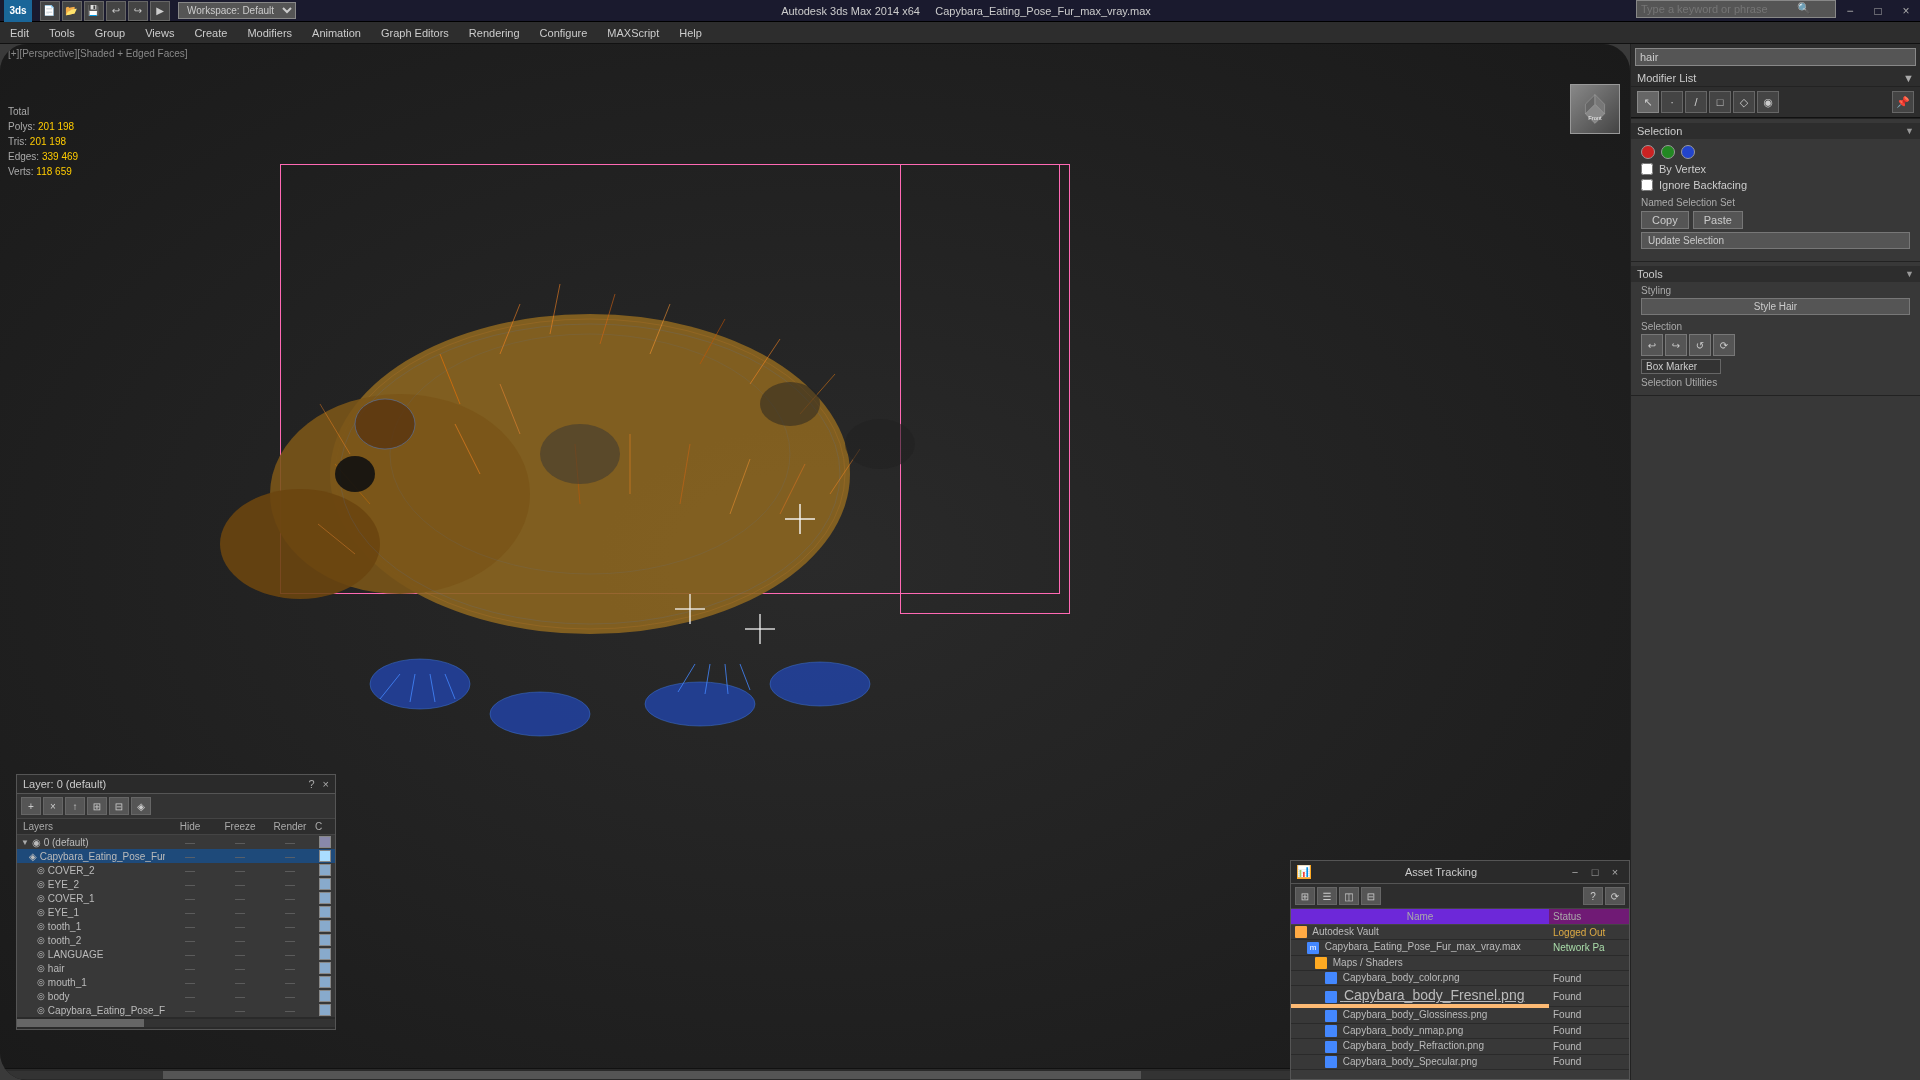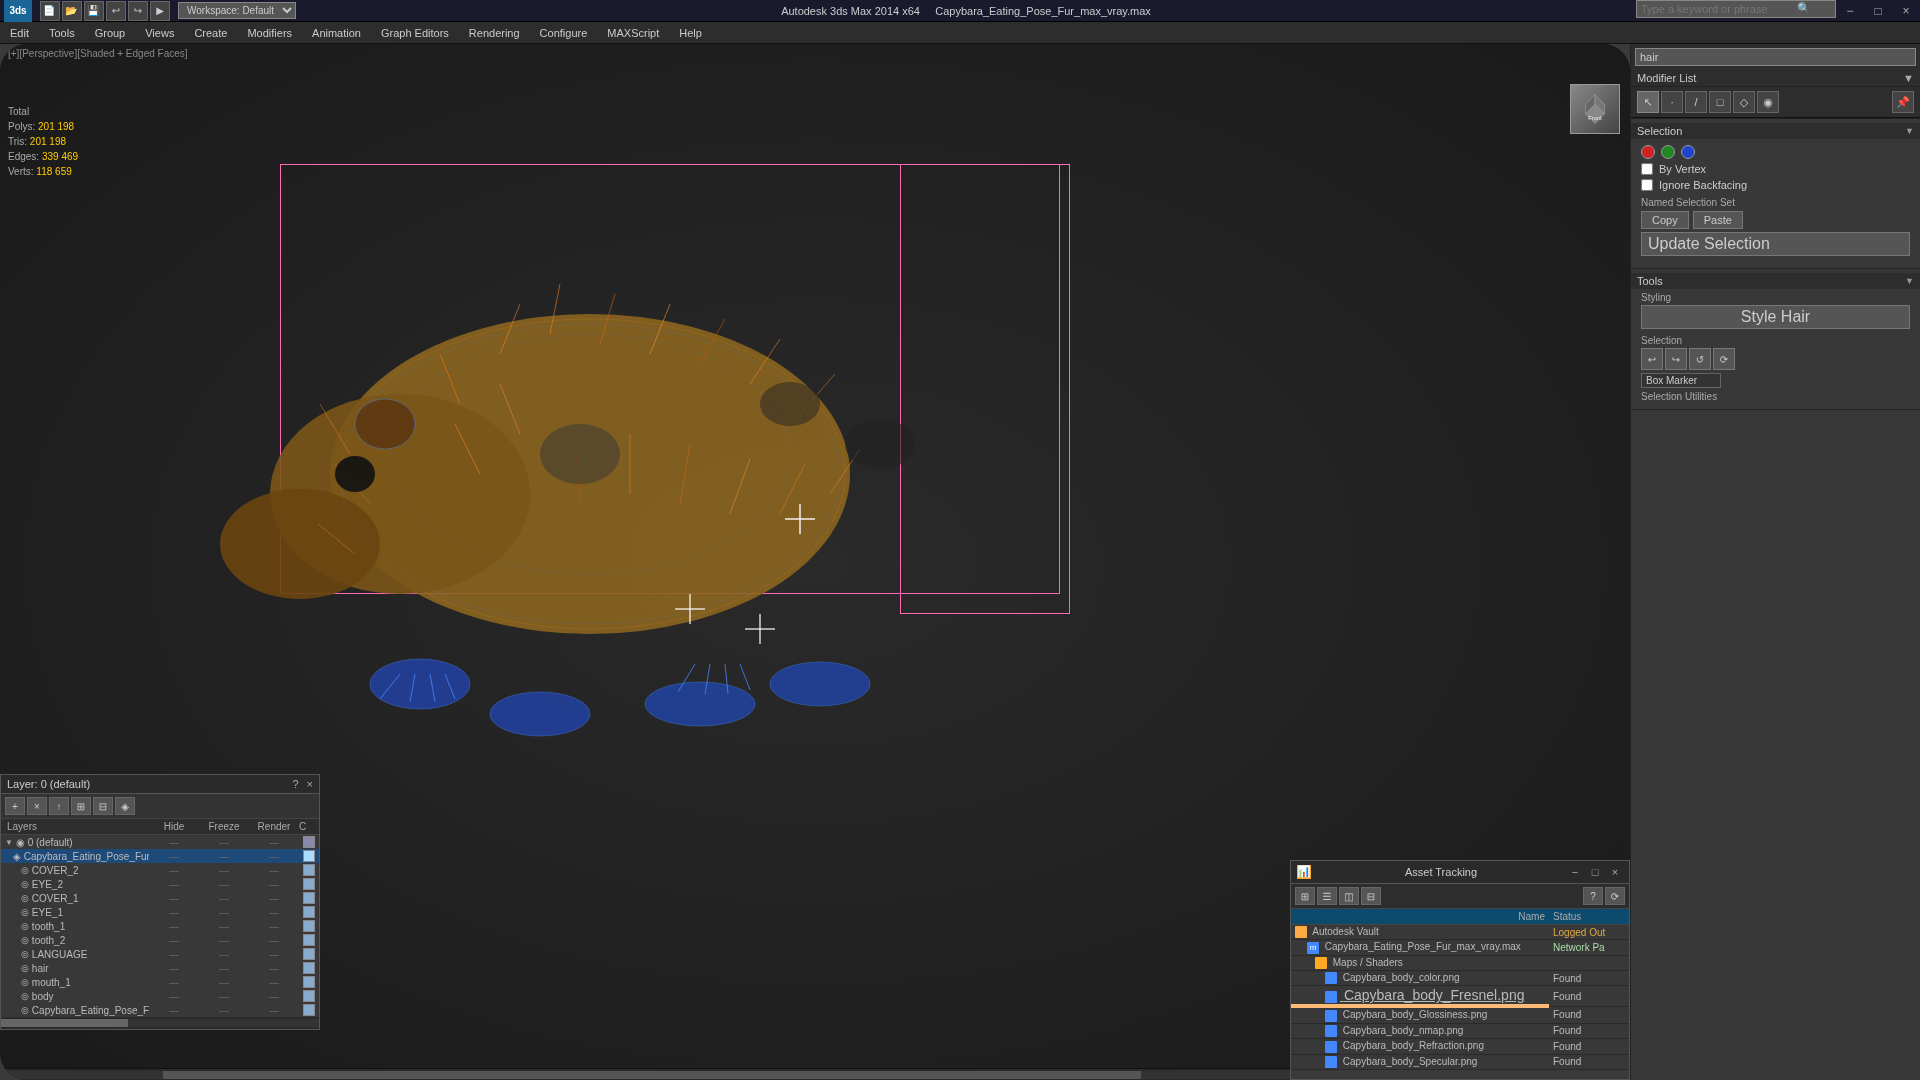--- a/index.html
+++ b/index.html
@@ -104,21 +104,21 @@
     .color-dot.blue { background: #2244cc; }
     .named-selection { padding: 4px 10px; }
     .named-selection-label { color: #aaa; font-size: 10px; margin-bottom: 3px; }
     .btn-row { display: flex; gap: 4px; margin-top: 2px; }
     .small-btn {
       padding: 2px 10px; background: #555; border: 1px solid #777;
       color: #ccc; font-size: 11px; cursor: pointer;
     }
     .wide-btn {
       width: 100%; padding: 2px 6px; background: #555; border: 1px solid #777;
-      color: #ccc; font-size: 16px; cursor: pointer; text-align: left;
+      color: #ccc; font-size: 10px; cursor: pointer; text-align: left;
     }
     .styling-section { padding: 3px 10px; }
     .selection-icons { display: flex; align-items: center; gap: 2px; padding: 3px 10px; }
     .sel-icon { width: 22px; height: 22px; background: #555; border: 1px solid #777; display: flex; align-items: center; justify-content: center; cursor: pointer; font-size: 10px; }
     .box-marker-input { width: 80px; background: #333; border: 1px solid #666; color: #ccc; font-size: 10px; padding: 1px 4px; }
     
     #layer-panel {
       position: absolute; bottom: 30px; left: 0;
       width: 320px; background: #3a3a3a;
       border: 1px solid #555; z-index: 100;
@@ -471,21 +471,21 @@
           <input class="box-marker-input" type="text" value="Box Marker" placeholder="Box Marker" style="">
         </div>
         <div style="margin-top:3px;">
           <div style="color:#aaa; font-size:10px;">Selection Utilities</div>
         </div>
       </div>
     </div>
   </div>
 </div>
 
-<div id="layer-panel" style="position:fixed; bottom:50px; left:0; width:320px; z-index:200;">
+<div id="layer-panel" style="position:fixed; bottom:50px; left:16px; width:320px; z-index:200;">
   <div id="layer-titlebar">
     <span>Layer: 0 (default)</span>
     <div id="layer-titlebar-right">
       <span style="cursor:pointer; color:#aaa;">?</span>
       <span style="cursor:pointer; color:#aaa; margin-left:4px;">×</span>
     </div>
   </div>
   <div id="layer-toolbar">
     <div class="layer-tool-btn">+</div>
     <div class="layer-tool-btn">×</div>
@@ -693,22 +693,22 @@
     <div style="display:flex; gap:2px;">
       <div class="asset-tool-btn">?</div>
       <div class="asset-tool-btn">⟳</div>
     </div>
   </div>
 
   <div style="flex:1; overflow-y:auto; background:#383838;">
     <table id="asset-table" style="width:100%; border-collapse:collapse;">
       <thead>
         <tr>
-          <th style="background:#0c4a6e; color:#aaa; font-size:10px; padding:2px 4px; text-align:right; font-weight:normal; border-bottom:1px solid #444;">Name</th>
-          <th style="background:#0c4a6e; color:#aaa; font-size:10px; padding:2px 4px; text-align:left; font-weight:normal; border-bottom:1px solid #444; width:80px;">Status</th>
+          <th style="background:#6d28d9; color:#aaa; font-size:10px; padding:2px 4px; text-align:center; font-weight:normal; border-bottom:1px solid #444;">Name</th>
+          <th style="background:#701a75; color:#aaa; font-size:10px; padding:2px 4px; text-align:left; font-weight:normal; border-bottom:1px solid #444; width:80px;">Status</th>
         </tr>
       </thead>
       <tbody>
         <tr class="asset-row">
           <td style="font-size:10px; color:#bbb; padding:1px 4px; border-bottom:1px solid #2a2a2a;">
             <span class="asset-icon" style="background:#ffaa44;"></span>
             <span>Autodesk Vault</span>
           </td>
           <td style="font-size:10px; color:#ddaa44; padding:1px 4px; border-bottom:1px solid #2a2a2a;">Logged Out</td>
         </tr>

